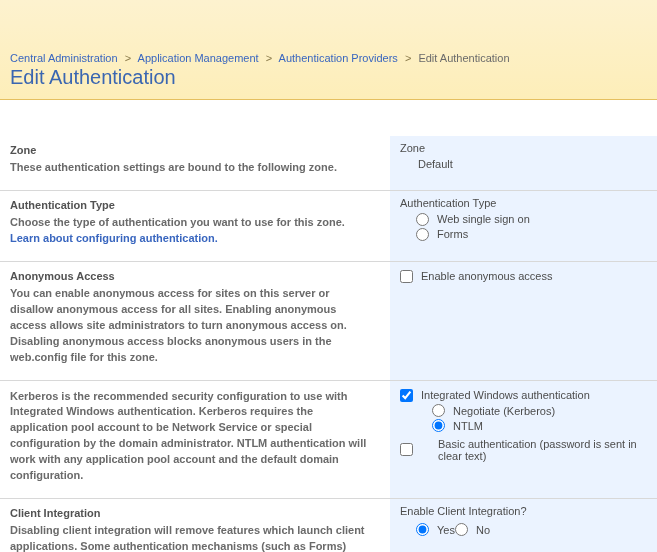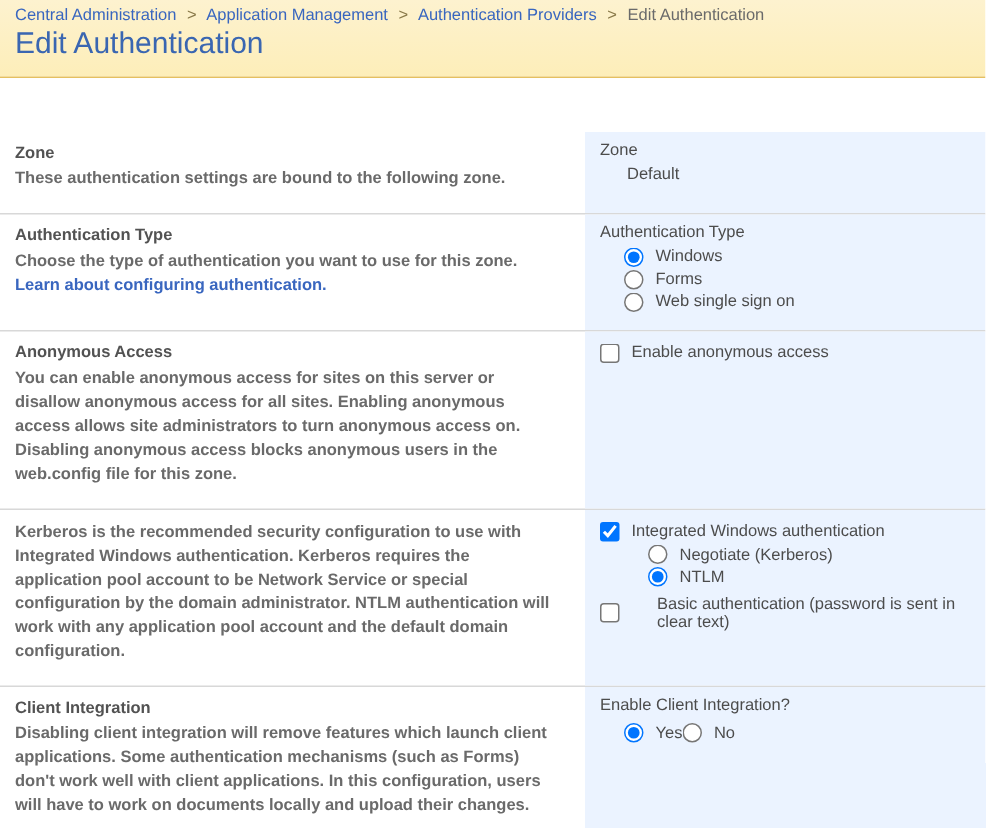--- a/index.html
+++ b/index.html
@@ -13,20 +13,21 @@
   }
   .header {
     background: linear-gradient(#fdf2cf, #fdeeb9);
     border-bottom: 1px solid #e5c060;
     padding: 4px 10px 10px 10px;
   }
   .breadcrumb {
     font-size: 11px;
     color: #3966bf;
     margin-bottom: 2px;
+    margin-top: 48px;
   }
   .breadcrumb a { color: #3966bf; text-decoration: none; }
   .breadcrumb .sep { color: #8a7a4a; padding: 0 4px; }
   .breadcrumb .current { color: #6a6a6a; }
   .page-title {
     font-size: 20px;
     color: #3a66b1;
     margin: 0;
     font-weight: normal;
   }
@@ -111,30 +112,26 @@
   <div class="section">
     <div class="left">
       <h3>Authentication Type</h3>
       <div class="desc">
         <span>Choose the type of authentication you want to use for this zone. </span><a href="#">Learn about configuring authentication.</a>
       </div>
     </div>
     <div class="right">
       <div class="field-label">Authentication Type</div>
       <label class="radio-row indent">
-        <input type="radio" name="authtype" checked="" style="">
-        <span>Windows</span>
+        <input type="radio" name="authtype" style="">
+        <span>Web single sign on</span>
       </label>
       <label class="radio-row indent">
         <input type="radio" name="authtype" style="">
         <span>Forms</span>
-      </label>
-      <label class="radio-row indent">
-        <input type="radio" name="authtype" style="">
-        <span>Web single sign on</span>
       </label>
     </div>
   </div>
 
   <div class="section">
     <div class="left">
       <h3>Anonymous Access</h3>
       <div class="desc">You can enable anonymous access for sites on this server or disallow anonymous access for all sites. Enabling anonymous access allows site administrators to turn anonymous access on. Disabling anonymous access blocks anonymous users in the web.config file for this zone.</div>
     </div>
     <div class="right">

